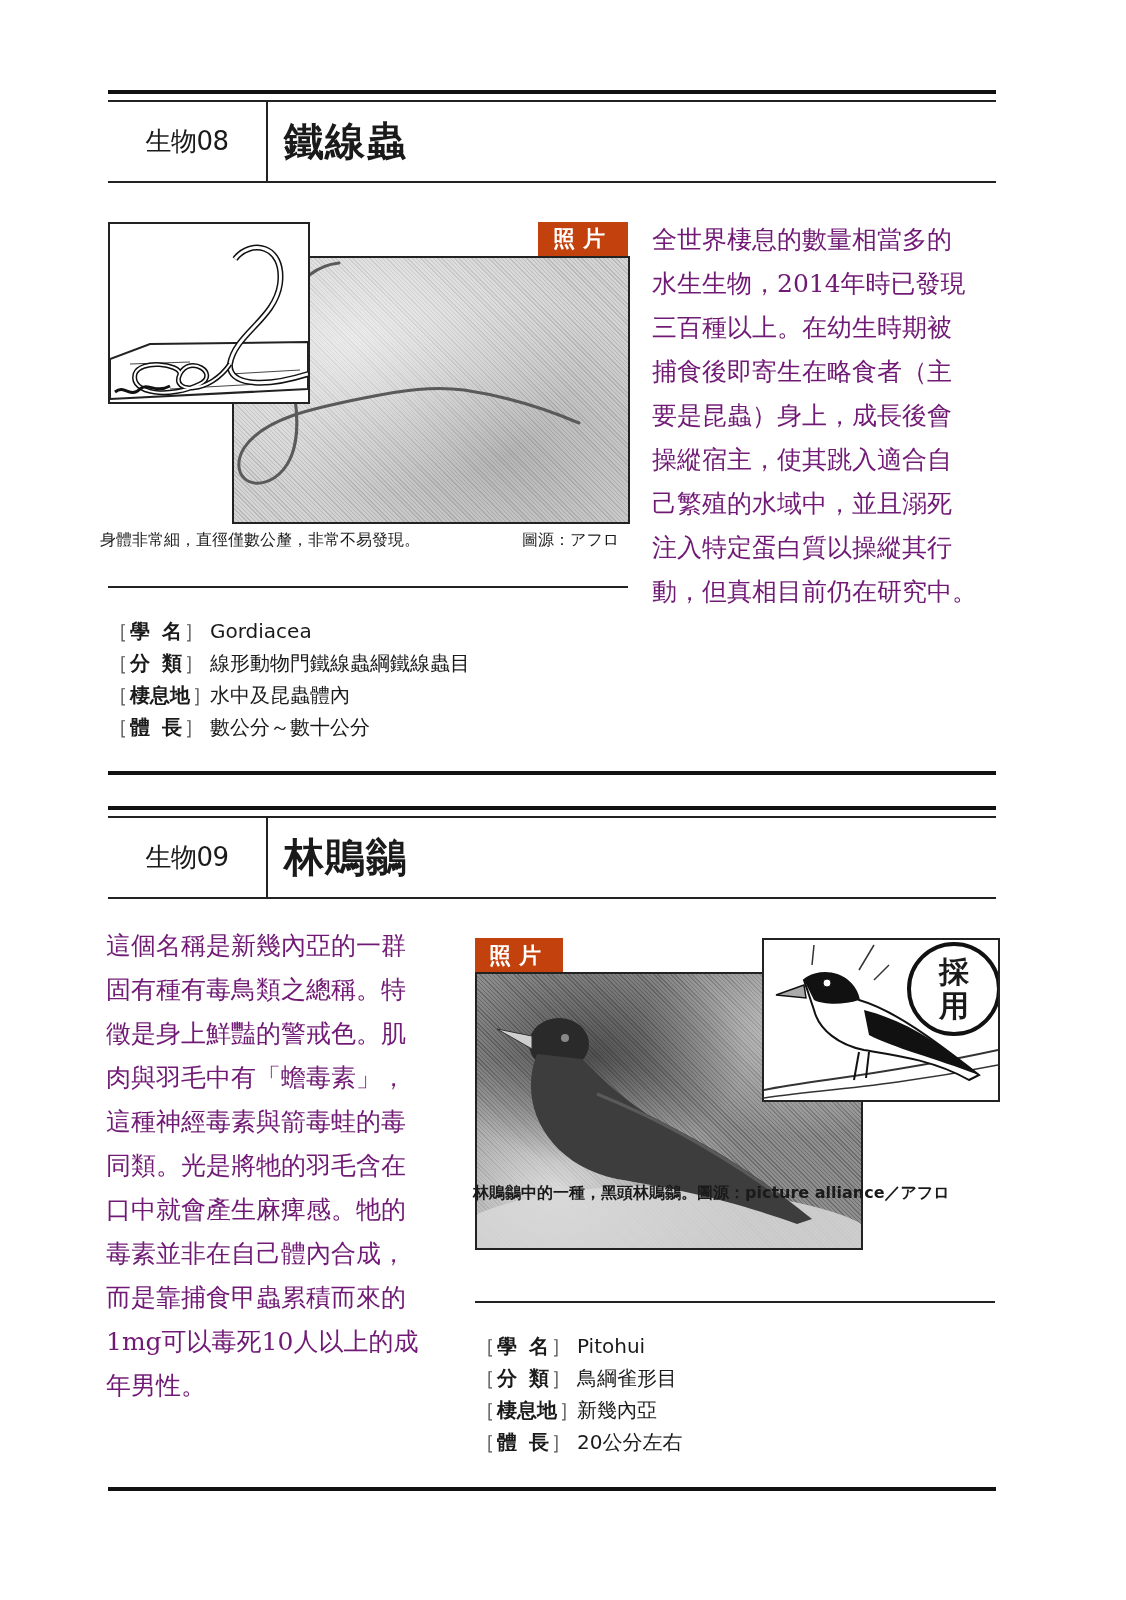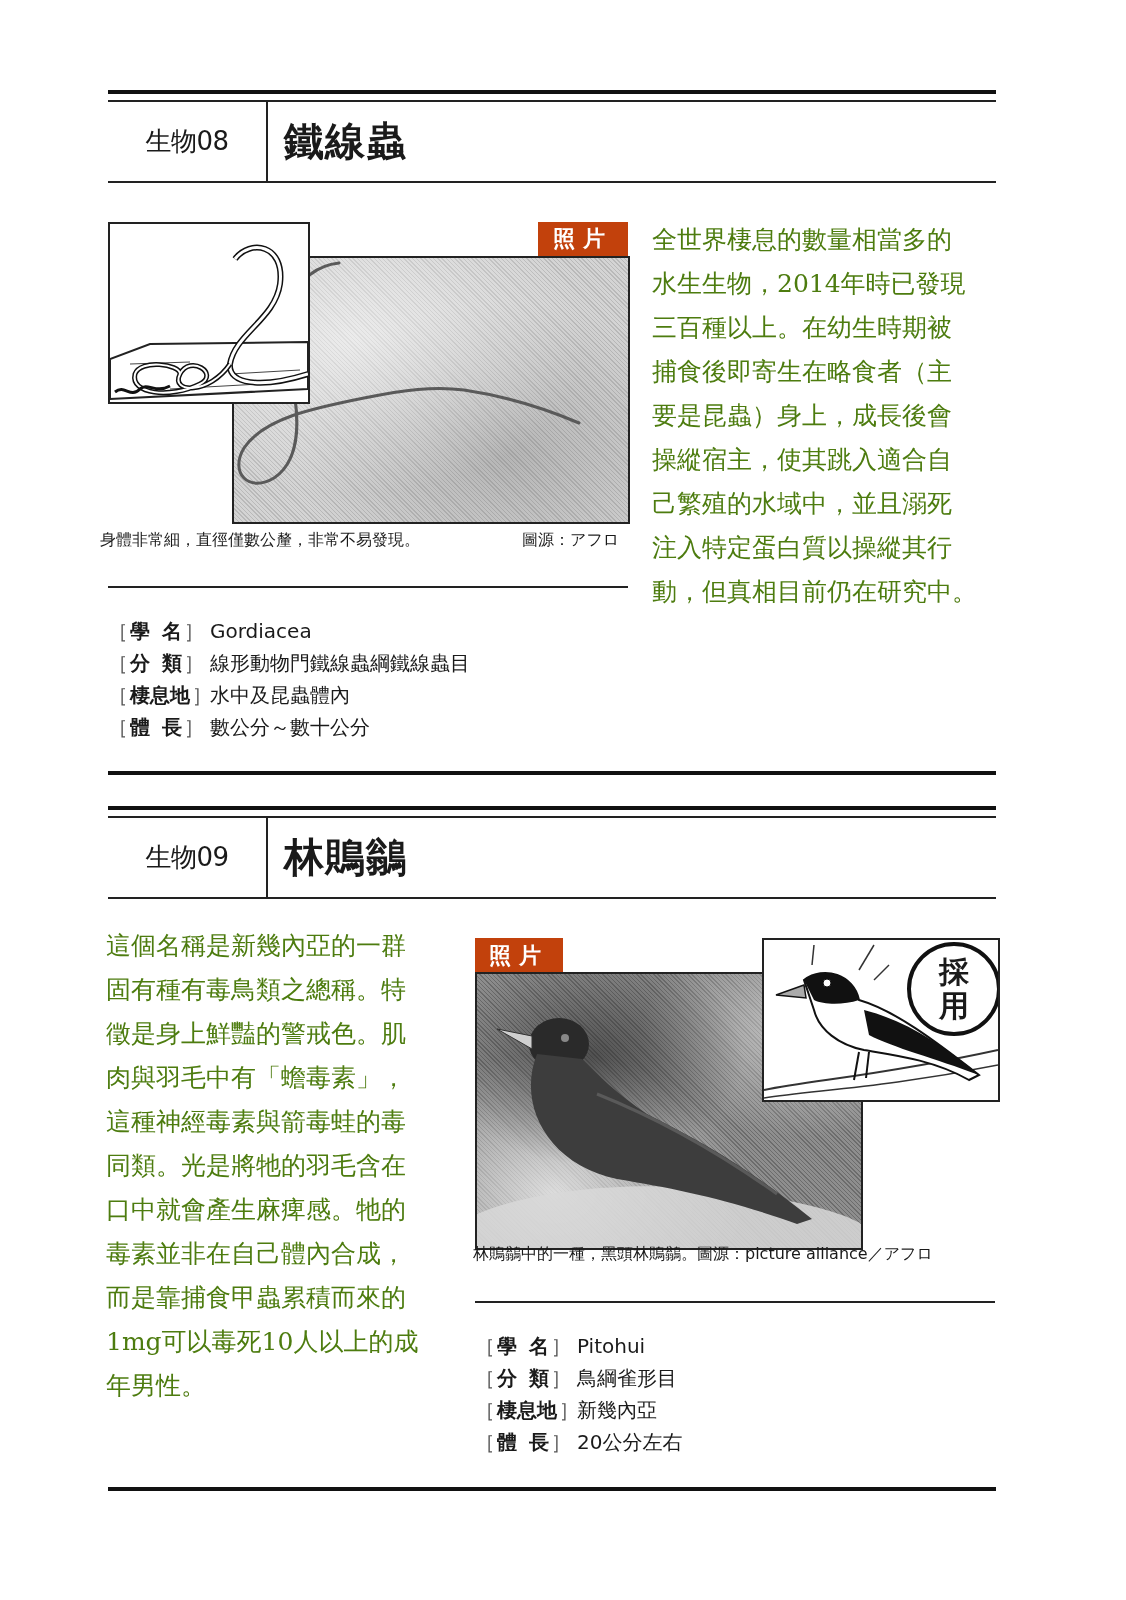--- a/index.html
+++ b/index.html
@@ -4,21 +4,21 @@
 <style>
   html, body { margin: 0; padding: 0; background: #ffffff; }
   body { width: 1126px; height: 1600px; position: relative; overflow: hidden; color: #1a1a1a; font-family: "DejaVu Sans", sans-serif; }
   .abs { position: absolute; }
   .rule-thick { position: absolute; left: 108px; width: 888px; height: 4px; background: #111; }
   .rule-thin { position: absolute; left: 108px; width: 888px; height: 2px; background: #222; }
   .header-row { position: absolute; left: 108px; width: 888px; height: 80px; }
   .header-num { position: absolute; left: 0; top: 0; width: 158px; height: 80px; display: flex; align-items: center; justify-content: center; font-weight: normal; font-size: 26px; letter-spacing: -0.5px; }
   .header-divider { position: absolute; left: 158px; top: 0; width: 2px; height: 80px; background: #222; }
   .header-title { position: absolute; left: 176px; top: 0; height: 80px; display: flex; align-items: center; font-weight: bold; font-size: 40px; letter-spacing: 1px; }
-  .serif-body { font-family: "DejaVu Serif", serif; font-size: 25px; line-height: 44px; color: #4d7c0f; }
+  .serif-body { font-family: "DejaVu Serif", serif; font-size: 25px; line-height: 44px; color: #701a75; }
   .serif-body .line { display: block; white-space: nowrap; }
   .photo-label { position: absolute; background: #c2410c; color: #fff; font-size: 22px; font-weight: bold; letter-spacing: 8px; display: flex; align-items: center; justify-content: center; }
   .photo-frame { position: absolute; border: 2px solid #222; overflow: hidden; }
   .caption { position: absolute; font-size: 16px; white-space: nowrap; color: #1a1a1a; }
   .info-list { position: absolute; font-size: 20px; line-height: 32px; }
   .info-row { display: flex; align-items: baseline; white-space: nowrap; }
   .info-key { display: inline-flex; width: 96px; font-weight: bold; color: #1a1a1a; }
   .info-key .br { font-weight: normal; color: #555; }
   .info-key .k { flex: 1; display: flex; justify-content: space-between; padding: 0 2px; }
   .info-val { margin-left: 6px; }
@@ -186,21 +186,21 @@
       <circle cx="63" cy="43" r="4" fill="#fff" stroke="#111" stroke-width="1"></circle>
       <line x1="95" y1="112" x2="90" y2="140" stroke="#111" stroke-width="2"></line>
       <line x1="105" y1="112" x2="102" y2="138" stroke="#111" stroke-width="2"></line>
     </svg>
     <div class="abs" style="left:143px; top:2px; width:86px; height:86px; border:4px solid #111; border-radius:50%; background:#fff; display:flex; flex-direction:column; align-items:center; justify-content:center; font-weight:bold; font-size:30px; line-height:34px;">
       <span>採</span>
       <span>用</span>
     </div>
   </div>
 
-  <div class="caption" style="left:473px; top:1244px;">林鵙鶲中的一種，黑頭林鵙鶲。圖源：picture alliance／アフロ</div>
+  <div class="caption" style="left:473px; top:1183px;font-weight:bold;">林鵙鶲中的一種，黑頭林鵙鶲。圖源：picture alliance／アフロ</div>
   <div class="abs" style="left:475px; top:1301px; width:520px; height:2px; background:#222;"></div>
 
   <div class="info-list" style="left:475px; top:1330px;">
     <div class="info-row">
       <span class="info-key">
           <span class="br">［</span>
           <span class="k">
             <span>學</span>
             <span>名</span>
           </span>

